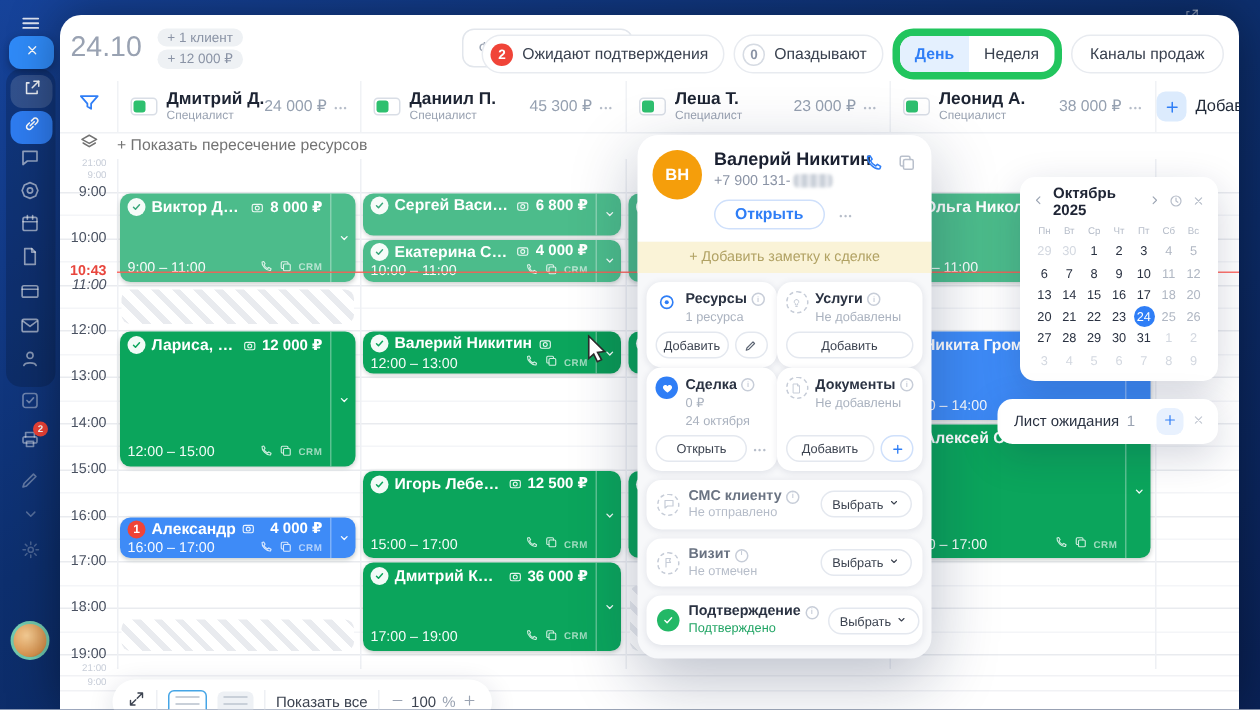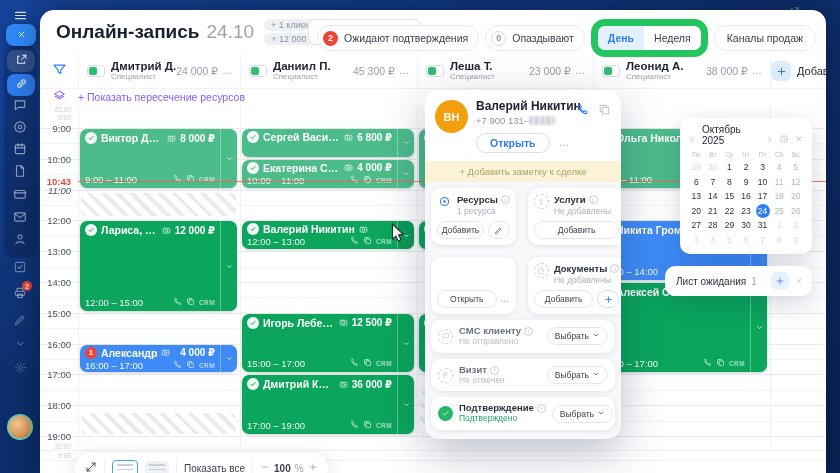--- a/index.html
+++ b/index.html
@@ -33,42 +33,42 @@
   .search{position:absolute;left:268px;top:9px;width:112px;height:24px;border:1px solid #e2e6ec;border-radius:8px;background:#fff}
   .search input{border:0;outline:0;background:transparent;width:86px;height:22px;margin-left:8px;font-size:10.5px;color:#39414f;font-family:inherit}
   .search input::placeholder{color:#9aa3b2}
   .search .sicon{position:absolute;right:5px;top:5px;color:#9aa3b2}
   .right-cluster{position:absolute;right:10px;top:9px;display:flex;gap:6px;align-items:center}
   .pill{display:flex;align-items:center;gap:6px;border:1px solid #e8ebf0;border-radius:14px;height:24px;padding:0 10px 0 5px;background:#fff;white-space:nowrap}
   .pill .lbl{font-size:10.5px;color:#39414f}
   .cnt{width:15px;height:15px;border-radius:50%;font-size:9px;font-weight:bold;display:flex;align-items:center;justify-content:center}
   .cnt.red{background:#f04438;color:#fff}
   .cnt.grey{background:#fff;border:1px solid #d6dbe3;color:#8a93a5;box-sizing:border-box}
-  .seg{display:flex;border:7px solid #22c55e;border-radius:14px;overflow:hidden;height:24px}
+  .seg{display:flex;border:5px solid #22c55e;border-radius:14px;overflow:hidden;height:24px}
   .seg span{font-size:10.5px;display:flex;align-items:center;padding:0 10px}
   .seg .on{background:#e4f0fe;color:#2f7ef6;font-weight:bold}
   .seg .off{color:#39414f}
   
   .hdr2{position:absolute;left:0;top:44px;right:0;height:34px;display:flex;border-bottom:1px solid #f0f2f5}
   .gcell{width:38px;flex:none;display:flex;align-items:center;justify-content:center;color:#2f7ef6}
   .spcell{flex:none;display:flex;align-items:center;padding-left:8px;border-left:1px solid #f0f2f5;box-sizing:border-box}
   .toggle{width:16px;height:10px;border:1px solid #d9dee6;border-radius:3px;position:relative;flex:none;background:#fff}
   .toggle i{position:absolute;left:1px;top:1px;bottom:1px;width:8px;background:#2ec06f;border-radius:2px}
   .sp-nm{margin-left:6px;line-height:1.1}
   .sp-name{font-size:11.5px;font-weight:bold;color:#1d2433;white-space:nowrap}
   .sp-role{font-size:8px;color:#9aa3b2}
   .sp-right{margin-left:auto;display:flex;align-items:center;gap:5px;padding-right:8px}
   .sp-price{font-size:10.5px;color:#95a0b0;white-space:nowrap}
   .dots{color:#b6bdc9;font-size:11px;letter-spacing:1px}
   .dots::after{content:"•••";font-size:6px;letter-spacing:1px}
   .addcell{flex:1;display:flex;align-items:center;gap:6px;justify-content:center;border-left:1px solid #f0f2f5}
   .addbox{width:20px;height:20px;background:#dcebfd;color:#2f7ef6;border-radius:6px;display:flex;align-items:center;justify-content:center}
   .addlbl{font-size:11px;color:#222b3a}
   
-  .hdr3{position:absolute;left:0;top:78px;right:0;height:18px;display:flex;align-items:center;color:#8b5cf6}
+  .hdr3{position:absolute;left:0;top:78px;right:0;height:18px;display:flex;align-items:center;color:#737373}
   .hdr3 .ic{width:38px;display:flex;justify-content:center}
   .hdr3 .tx{font-size:10.5px}
   
   .grid{position:absolute;left:0;top:96px;right:0;bottom:0}
   .hline{position:absolute;left:0;right:0;height:1px;background:#e9ebef}
   .hline.half{background:#f4f5f8}
   .hline.faint{background:#f1f2f5}
   .vline{position:absolute;top:0;height:340px;width:1px;background:#eef0f4}
   .tlabel{position:absolute;left:0;width:31px;text-align:right;font-size:9.5px;color:#4a5262;transform:translateY(-50%)}
   .tlabel.now{color:#e8453c;font-weight:bold}
@@ -100,21 +100,21 @@
   .p-head{background:#fff;padding:9px 10px 8px;position:relative}
   .p-avatar{position:absolute;left:10px;top:10px;width:33px;height:33px;border-radius:50%;background:#f59e0b;color:#fff;font-size:11px;font-weight:bold;display:flex;align-items:center;justify-content:center}
   .p-hr{margin-left:41px}
   .p-name{font-size:12px;font-weight:bold;color:#1a2030}
   .p-phone{font-size:9.5px;color:#8a93a5;margin-top:2px;display:flex;align-items:center}
   .p-blur{display:inline-block;width:26px;height:9px;border-radius:3px;margin-left:2px;background:repeating-linear-gradient(90deg,#c9cfd8 0 3px,#e6e9ee 3px 6px);filter:blur(1.2px)}
   .p-hicons{position:absolute;right:10px;top:12px;display:flex;gap:9px;align-items:center}
   .p-openrow{display:flex;align-items:center;gap:10px;margin:7px 0 0 41px}
   .p-open{border:1.5px solid #cfe0fb;color:#2f7ef6;font-size:10.5px;font-weight:bold;border-radius:13px;padding:3px 13px;background:#fff}
   .p-note{background:#faf3d7;color:#b1a264;font-size:9.5px;text-align:center;padding:5px 0}
-  .p-cards{display:grid;grid-template-columns:1fr 1fr;gap:12px;margin:6px}
+  .p-cards{display:grid;grid-template-columns:1fr 1fr;gap:0;margin:6px}
   .pc{background:#fff;border-radius:10px;box-shadow:0 1px 5px rgba(25,39,80,.10);padding:6px;display:flex;flex-direction:column}
   .pc-top{display:flex;gap:5px;align-items:flex-start}
   .pc-icon{width:15px;height:15px;flex:none;display:flex;align-items:center;justify-content:center;color:#2f7ef6}
   .pc-icon.dashed,.pr-icon.dashed{border:1.2px dashed #c7cdd8;border-radius:50%;color:#c7cdd8;box-sizing:border-box}
   .pc-icon.solidblue{background:#2f7ef6;border-radius:50%;color:#fff}
   .pc-title{font-size:9.5px;font-weight:bold;color:#2a3242;display:flex;align-items:center;gap:3px}
   .info-dot{width:7px;height:7px;border:1px solid #c7cdd8;border-radius:50%;color:#c7cdd8;font-size:5px;display:inline-flex;align-items:center;justify-content:center;flex:none}
   .info-dot::after{content:"i"}
   .pc-sub{font-size:8.5px;color:#aab2bf;margin-top:1px}
   .pc-btns{display:flex;gap:4px;margin-top:auto;padding-top:5px}
@@ -125,21 +125,21 @@
   .pr-icon{width:15px;height:15px;flex:none;display:flex;align-items:center;justify-content:center;border-radius:50%}
   .pr-icon.ok{background:#22b866;color:#fff}
   .pr-tx{line-height:1.15}
   .pr-title{font-size:9.5px;font-weight:bold;color:#6a7382;display:flex;align-items:center;gap:3px}
   .pr-title.dark{color:#2a3242}
   .pr-sub{font-size:8.5px;color:#b6bdc9}
   .pr-sub.ok{color:#22a565}
   .p-select{margin-left:auto;background:#fff;border:1px solid #e4e8ef;border-radius:9px;font-size:8.5px;color:#3c4350;padding:3px 7px;display:flex;align-items:center;gap:3px;white-space:nowrap}
   
   .calw{position:absolute;left:640px;top:108px;width:132px;background:#fff;border-radius:10px;box-shadow:0 8px 26px rgba(15,30,70,.18);z-index:26;padding:6px 8px 7px;box-sizing:border-box}
-  .cal-head{display:flex;align-items:flex-end;gap:5px;font-size:10px;font-weight:normal;color:#202636}
+  .cal-head{display:flex;align-items:center;gap:5px;font-size:10px;font-weight:bold;color:#202636}
   .cal-nav{color:#9aa3b2;display:flex}
   .cal-tools{margin-left:auto;display:flex;gap:5px;color:#b6bdc9}
   .cal-grid{display:grid;grid-template-columns:repeat(7,1fr);margin-top:3px;text-align:center;row-gap:0}
   .cal-wd{font-size:6.5px;color:#b6bdc9;padding:2px 0}
   .cal-d{font-size:8.5px;color:#2a3242;height:14.5px;line-height:14.5px}
   .cal-d.w{color:#b0b7c3}
   .cal-d.m{color:#d3d8e0}
   .cal-d.sel{background:#2f7ef6;color:#fff;border-radius:50%;width:14px;height:14px;line-height:14px;margin:0 auto}
   
   .wait{position:absolute;left:625px;top:256px;width:147px;height:30px;background:#fff;border-radius:10px;box-shadow:0 8px 26px rgba(15,30,70,.18);z-index:26;display:flex;align-items:center;padding:0 8px 0 11px;box-sizing:border-box;gap:5px}
@@ -148,21 +148,21 @@
   .wait-plus{margin-left:auto;width:18px;height:18px;background:#e8f1fe;color:#2f7ef6;border-radius:6px;display:flex;align-items:center;justify-content:center}
   .wait-x{color:#c2c8d2;display:flex}
   
   .bbar{position:absolute;left:35px;top:443px;height:30px;background:#fff;border-radius:15px;box-shadow:0 4px 18px rgba(15,30,70,.14);z-index:20;display:flex;align-items:center;gap:7px;padding:0 10px}
   .bsep{width:1px;height:16px;background:#eef0f4}
   .thumb{width:24px;height:15px;border-radius:4px;background:#eef1f5;position:relative}
   .thumb::after{content:"";position:absolute;inset:3px 4px;background:repeating-linear-gradient(180deg,#c9d0d9 0 1.5px,transparent 1.5px 4.5px)}
   .thumb.on{background:#fff;border:1.5px solid #45a5e6}
   .blbl{font-size:10px;color:#3c4350}
   .bz{font-size:10px;color:#9aa3b2;display:flex;align-items:center;gap:4px}
-  .bz b{color:#3c4350;font-weight:bold}
+  .bz b{color:#3c4350;font-weight:normal}
   
   .cursor{position:absolute;left:391px;top:223px;z-index:99;pointer-events:none}
 </style>
 </head>
 <body>
 
 <div class="sidebar">
   <div class="sb-panel"></div>
   <div class="sb-item" style="top:8px">
       <span style="color:rgba(255,255,255,.85)"><svg width="15" height="15" viewBox="0 0 24 24" fill="none" stroke="currentColor" stroke-width="1.9" stroke-linecap="round" stroke-linejoin="round">
@@ -263,21 +263,20 @@
 </div>
 <div class="corner-icon"><span><svg width="11" height="11" viewBox="0 0 24 24" fill="none" stroke="currentColor" stroke-width="1.9" stroke-linecap="round" stroke-linejoin="round">
         <path d="M8 6H5v13h13v-3"></path>
         <path d="M12 12l8-8"></path>
         <path d="M14 4h6v6"></path>
       </svg></span></div>
 
 <div class="window">
 
   <div class="hdr1">
-    <span class="title">Онлайн-запись</span>
     <span class="title-date">24.10</span>
     <div class="badge-stack" id="badgeStack">
         <span class="mini-pill">+ 1 клиент</span>
         <span class="mini-pill">+ 12 000 ₽</span>
       </div>
     <div class="search">
       <input placeholder="Фильтр + поиск" style="">
       <span class="sicon"><span><svg width="12" height="12" viewBox="0 0 24 24" fill="none" stroke="currentColor" stroke-width="1.9" stroke-linecap="round" stroke-linejoin="round">
               <circle cx="11" cy="11" r="6.5"></circle>
               <path d="M15.8 15.8L20.5 20.5"></path>
@@ -928,20 +927,32 @@
             <div>
               <div class="pc-title">Услуги<span class="info-dot"></span></div>
               <div class="pc-sub">Не добавлены</div>
             </div>
           </div>
           <div class="pc-btns">
             <span class="pc-btn">Добавить</span>
           </div>
         </div>
         <div class="pc">
+          <div class="pc-top">
+            <span class="pc-icon solidblue">
+              <svg width="8" height="8" viewBox="0 0 24 24" fill="none" stroke="currentColor" stroke-width="2" stroke-linecap="round" stroke-linejoin="round">
+                <path d="M12 20s-7-4.3-8.8-8.6C2 8.2 4.4 5 7.7 5c1.8 0 3.3 1 4.3 2.4C13 6 14.5 5 16.3 5c3.3 0 5.7 3.2 4.5 6.4C19 15.7 12 20 12 20z" fill="currentColor" stroke="none"></path>
+              </svg>
+            </span>
+            <div>
+              <div class="pc-title">Сделка<span class="info-dot"></span></div>
+              <div class="pc-sub">0 ₽</div>
+              <div class="pc-sub">24 октября</div>
+            </div>
+          </div>
           <div class="pc-btns">
             <span class="pc-btn">Открыть</span>
             <span class="dots" style="align-self: center;"></span>
           </div>
         </div>
         <div class="pc">
           <div class="pc-top">
             <span class="pc-icon dashed">
               <svg width="8" height="8" viewBox="0 0 24 24" fill="none" stroke="currentColor" stroke-width="2" stroke-linecap="round" stroke-linejoin="round">
                 <path d="M6 3h8l4 4v14H6z"></path>

